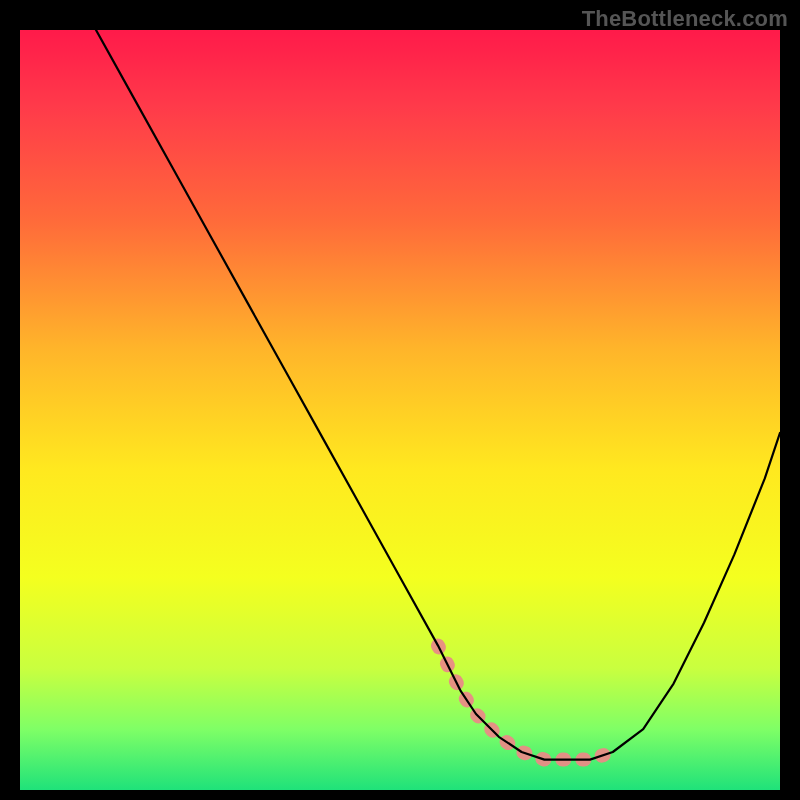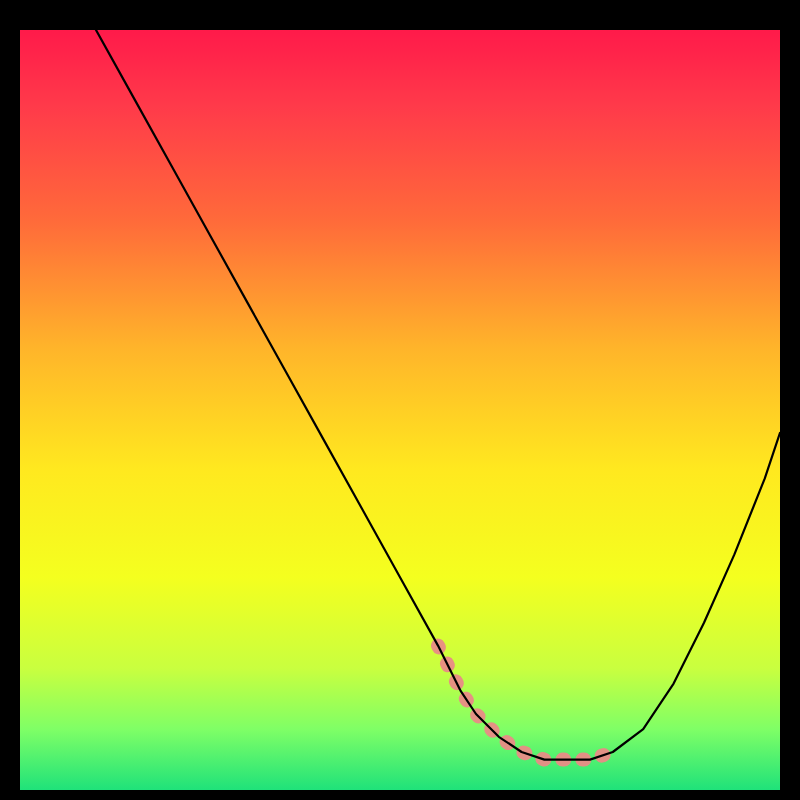--- a/index.html
+++ b/index.html
@@ -33,20 +33,21 @@
     top: 30px;
     width: 760px;
     height: 760px;
   }
   svg { display: block; }
 </style>
 </head>
 <body>
 
 <div class="stage">
+  <div class="watermark">TheBottleneck.com</div>
 
   <div class="plot">
     <svg id="chart-svg" width="760" height="760" viewBox="0 0 760 760">
       <defs>
         <linearGradient id="bg-grad" x1="0" y1="0" x2="0" y2="1">
             <stop offset="0.0%" stop-color="#ff1a4a"></stop>
             <stop offset="10.0%" stop-color="#ff3a4a"></stop>
             <stop offset="25.0%" stop-color="#ff6a3a"></stop>
             <stop offset="42.0%" stop-color="#ffb52a"></stop>
             <stop offset="58.0%" stop-color="#ffe91f"></stop>

